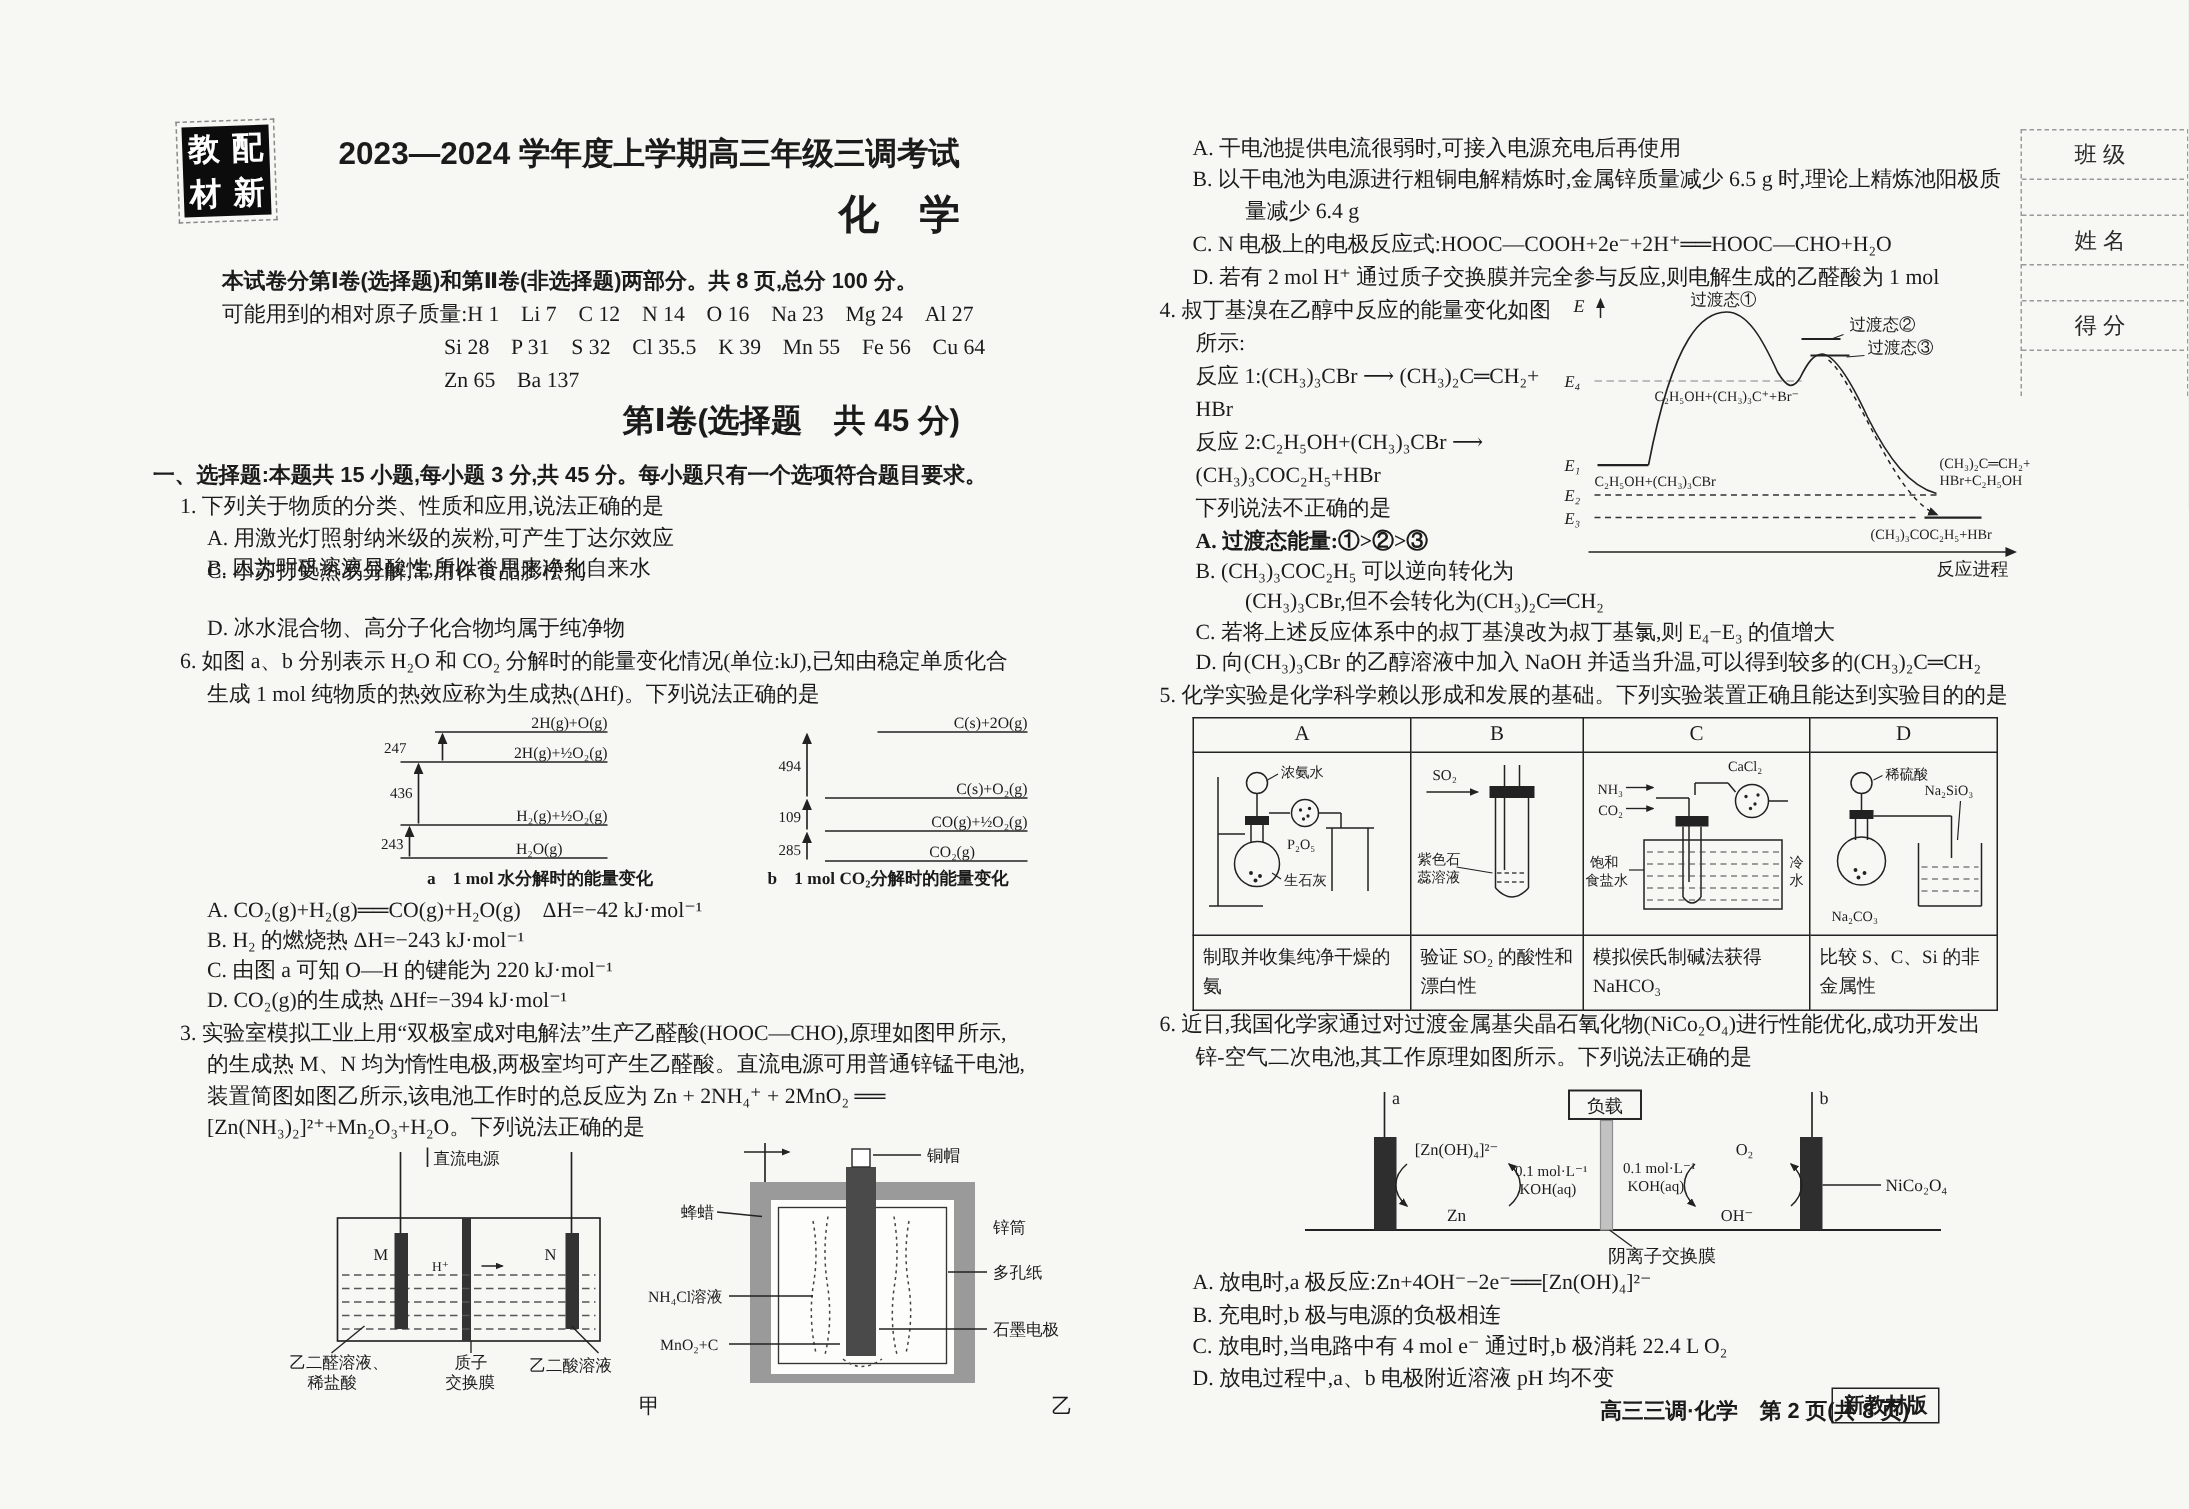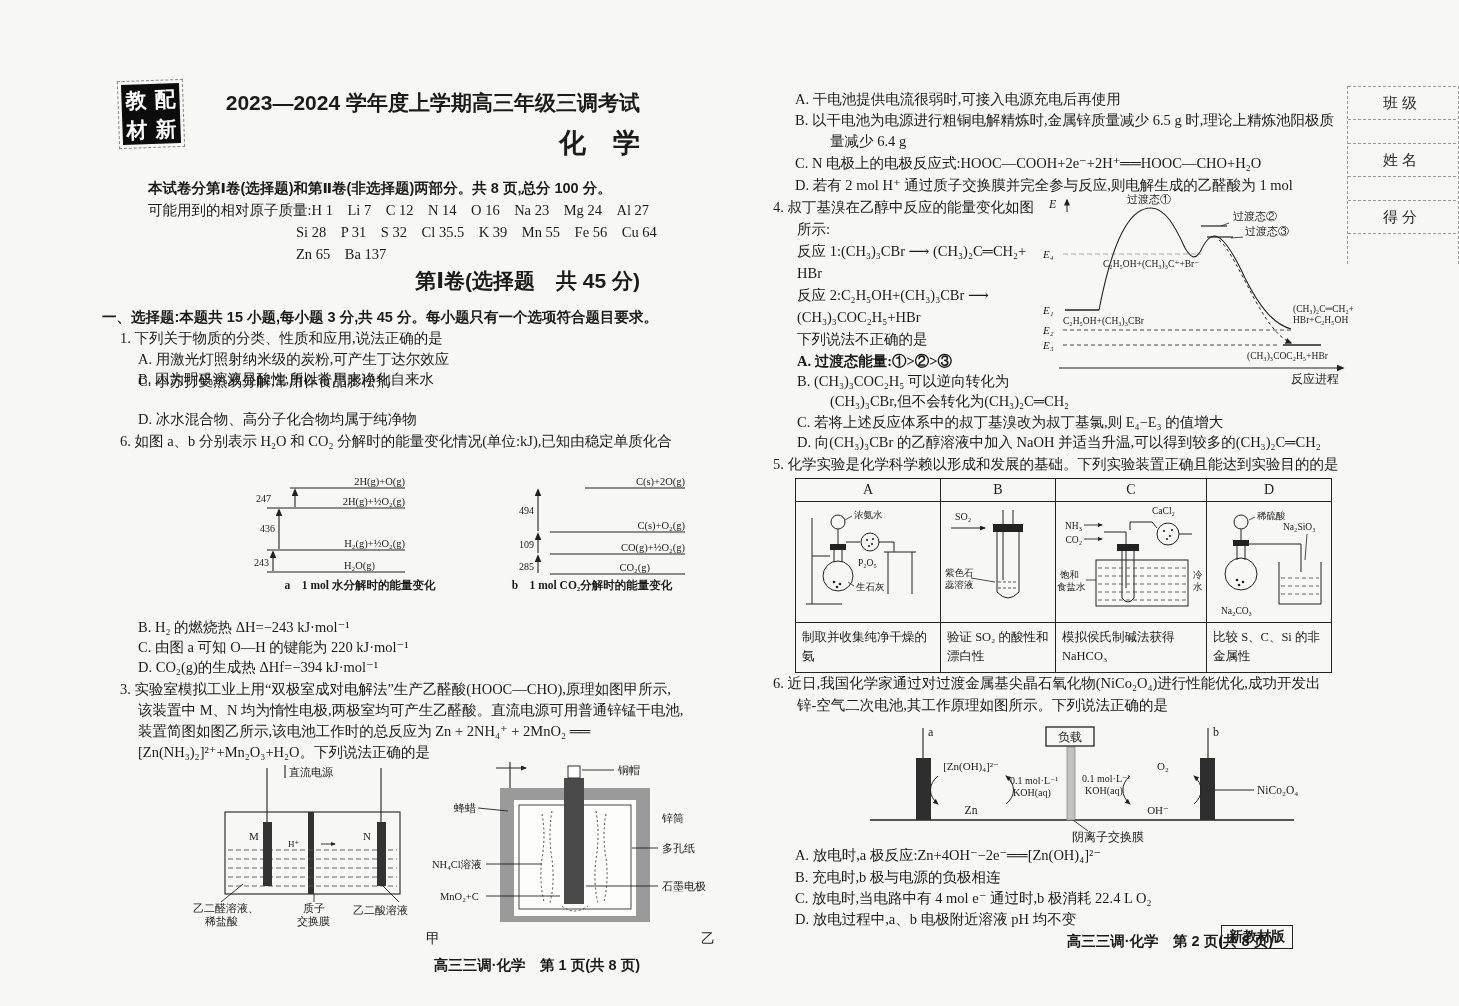--- a/index.html
+++ b/index.html
@@ -53,20 +53,21 @@
     <div class="t hei ctr" style="left:70px;top:188px;width:470px;font-size:21px;">第Ⅰ卷(选择题　共 45 分)</div>
     <div class="t hei" style="left:2px;top:228px;font-size:14.5px;">一、选择题:本题共 15 小题,每小题 3 分,共 45 分。每小题只有一个选项符合题目要求。</div>
 
     <div class="t" style="left:20px;top:249px;">1. 下列关于物质的分类、性质和应用,说法正确的是</div>
     <div class="t" style="left:38px;top:270px;">A. 用激光灯照射纳米级的炭粉,可产生丁达尔效应</div>
     <div class="t" style="left:38px;top:290px;">B. 因为明矾溶液显酸性,所以常用来净化自来水</div>
     <div class="t" style="left:38px;top:292px;">C. 小苏打受热易分解,常用作食品膨松剂</div>
     <div class="t" style="left:38px;top:330px;">D. 冰水混合物、高分子化合物均属于纯净物</div>
 
     <div class="t" style="left:20px;top:352px;">6. 如图 a、b 分别表示 H₂O 和 CO₂ 分解时的能量变化情况(单位:kJ),已知由稳定单质化合</div>
+    <div class="t" style="left:38px;top:374px;">生成 1 mol 纯物质的热效应称为生成热(ΔHf)。下列说法正确的是</div>
 
     <svg class="figsvg" style="left:135px;top:394px;" width="250" height="120" viewBox="0 0 250 120">
       <defs>
           <marker id="mA" markerWidth="7" markerHeight="7" refX="5.5" refY="3" orient="auto">
             <path d="M0,0 L7,3 L0,6 Z" fill="#222"></path>
           </marker>
         </defs>
       <g stroke="#222" stroke-width="1.1">
         <line x1="55" y1="14" x2="170" y2="14"></line>
         <line x1="32" y1="34" x2="170" y2="34"></line>
@@ -104,26 +105,27 @@
       <text x="195" y="11" font-size="10.5" text-anchor="end">C(s)+2O(g)</text>
       <text x="195" y="55" font-size="10.5" text-anchor="end">C(s)+O₂(g)</text>
       <text x="195" y="77" font-size="10.5" text-anchor="end">CO(g)+½O₂(g)</text>
       <text x="160" y="97" font-size="10.5" text-anchor="end">CO₂(g)</text>
       <text x="44" y="40" font-size="10" text-anchor="end">494</text>
       <text x="44" y="74" font-size="10" text-anchor="end">109</text>
       <text x="44" y="96" font-size="10" text-anchor="end">285</text>
       <text x="102" y="115" font-size="11.5" text-anchor="middle" class="cap">b　1 mol CO₂分解时的能量变化</text>
     </svg>
 
+    <div class="t" style="left:38px;top:518px;">A. CO₂(g)+H₂(g)══CO(g)+H₂O(g)　ΔH=−42 kJ·mol⁻¹</div>
     <div class="t" style="left:38px;top:538px;">B. H₂ 的燃烧热 ΔH=−243 kJ·mol⁻¹</div>
     <div class="t" style="left:38px;top:558px;">C. 由图 a 可知 O—H 的键能为 220 kJ·mol⁻¹</div>
     <div class="t" style="left:38px;top:578px;">D. CO₂(g)的生成热 ΔHf=−394 kJ·mol⁻¹</div>
 
     <div class="t" style="left:20px;top:600px;">3. 实验室模拟工业上用“双极室成对电解法”生产乙醛酸(HOOC—CHO),原理如图甲所示,</div>
-    <div class="t" style="left:38px;top:621px;">该装置中 M、N 均为惰性电极,两极室均可产生乙醛酸。直流电源可用普通锌锰干电池,</div>
+    <div class="t" style="left:38px;top:621px;">的生成热 M、N 均为惰性电极,两极室均可产生乙醛酸。直流电源可用普通锌锰干电池,</div>
     <div class="t" style="left:38px;top:642px;">装置简图如图乙所示,该电池工作时的总反应为 Zn + 2NH₄⁺ + 2MnO₂ ══</div>
     <div class="t" style="left:38px;top:663px;">[Zn(NH₃)₂]²⁺+Mn₂O₃+H₂O。下列说法正确的是</div>
 
     <svg class="figsvg" style="left:85px;top:682px;" width="255" height="165" viewBox="0 0 255 165">
       <defs>
           <marker id="mJ" markerWidth="6" markerHeight="6" refX="5" refY="2.5" orient="auto">
             <path d="M0,0 L6,2.5 L0,5 Z" fill="#222"></path>
           </marker>
         </defs>
       <g stroke="#222" stroke-width="1.1" fill="none">
@@ -191,21 +193,20 @@
       <text x="188" y="18" font-size="11">铜帽</text>
       <text x="24" y="56" font-size="11">蜂蜡</text>
       <text x="2" y="112" font-size="10.5">NH₄Cl溶液</text>
       <text x="10" y="144" font-size="10.5">MnO₂+C</text>
       <text x="232" y="66" font-size="11">锌筒</text>
       <text x="232" y="96" font-size="11">多孔纸</text>
       <text x="232" y="134" font-size="11">石墨电极</text>
     </svg>
     <div class="t ctr" style="left:330px;top:850px;width:285px;font-size:14px;">乙</div>
 
-    <div class="t hei ctr" style="left:70px;top:876px;width:470px;font-size:14.5px;">高三三调·化学　第 1 页(共 8 页)</div>
   </div>
 
   <div class="page" id="p2">
 
     <div class="t" style="left:22px;top:10px;">A. 干电池提供电流很弱时,可接入电源充电后再使用</div>
     <div class="t" style="left:22px;top:31px;">B. 以干电池为电源进行粗铜电解精炼时,金属锌质量减少 6.5 g 时,理论上精炼池阳极质</div>
     <div class="t" style="left:57px;top:52px;">量减少 6.4 g</div>
     <div class="t" style="left:22px;top:74px;">C. N 电极上的电极反应式:HOOC—COOH+2e⁻+2H⁺══HOOC—CHO+H₂O</div>
     <div class="t" style="left:22px;top:96px;">D. 若有 2 mol H⁺ 通过质子交换膜并完全参与反应,则电解生成的乙醛酸为 1 mol</div>
 

